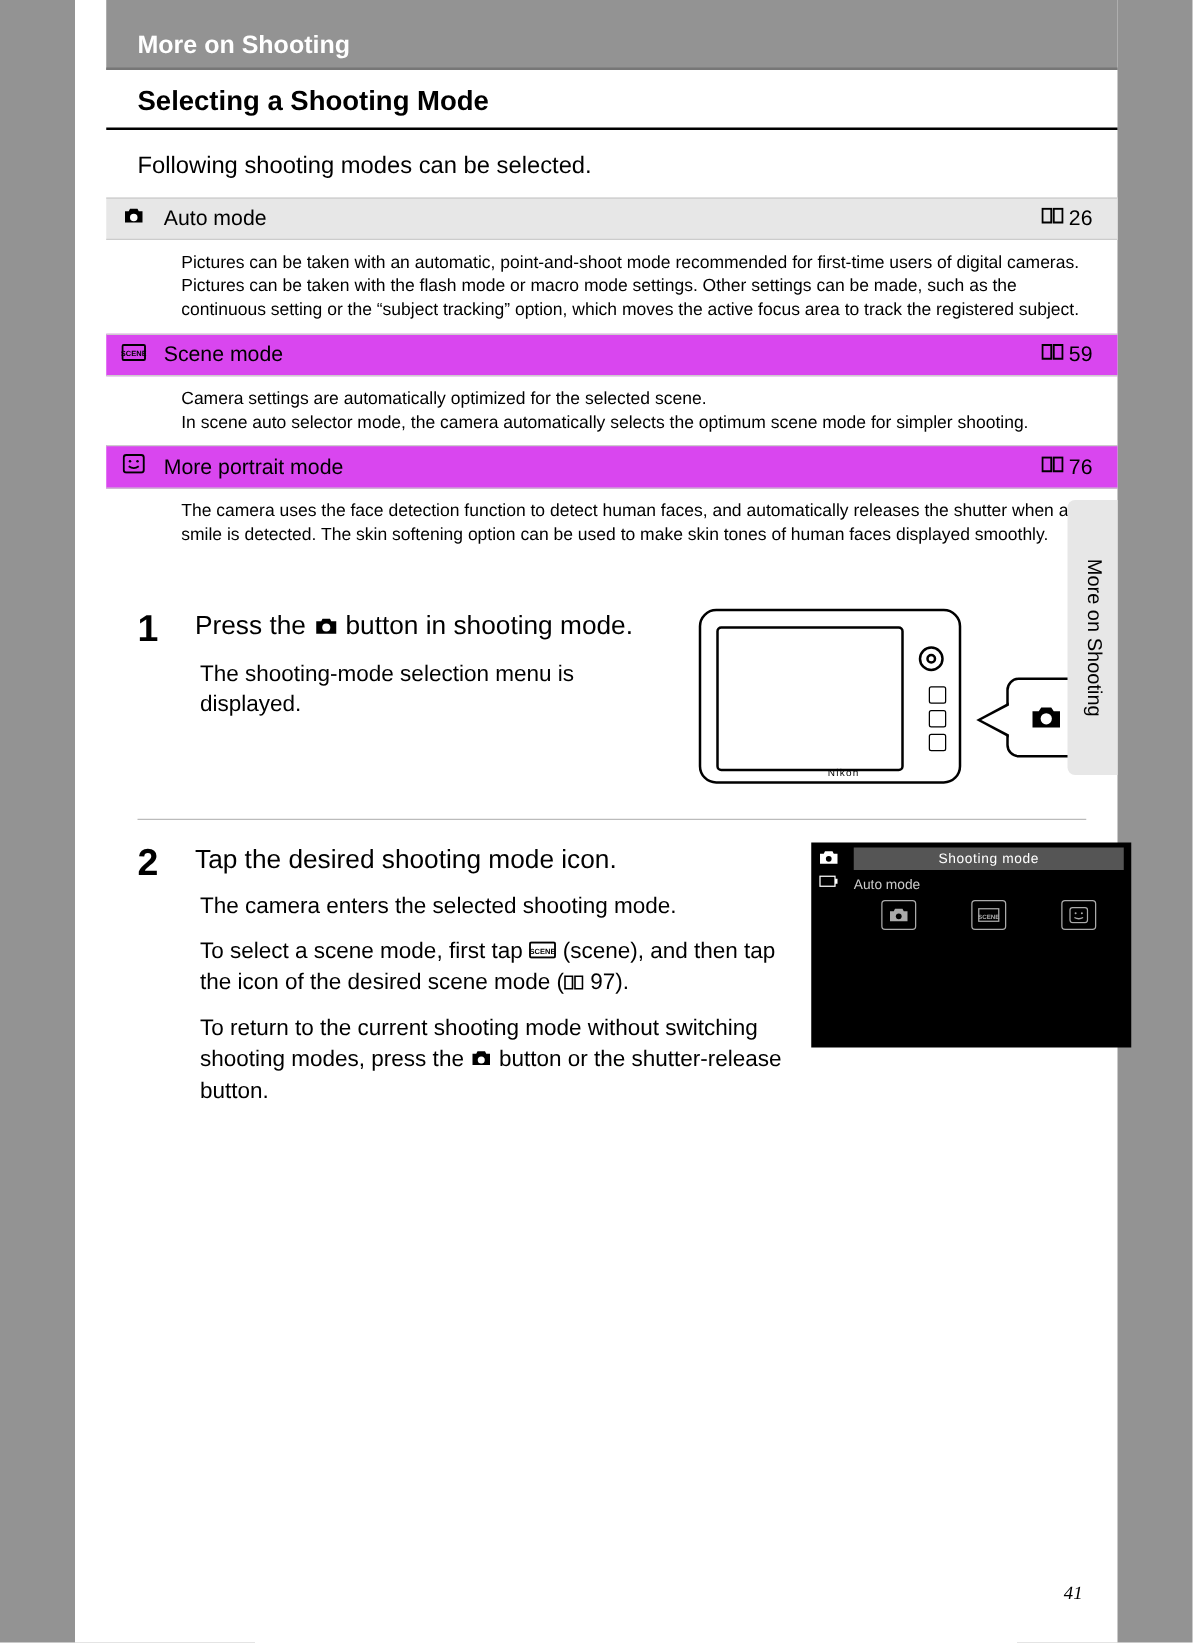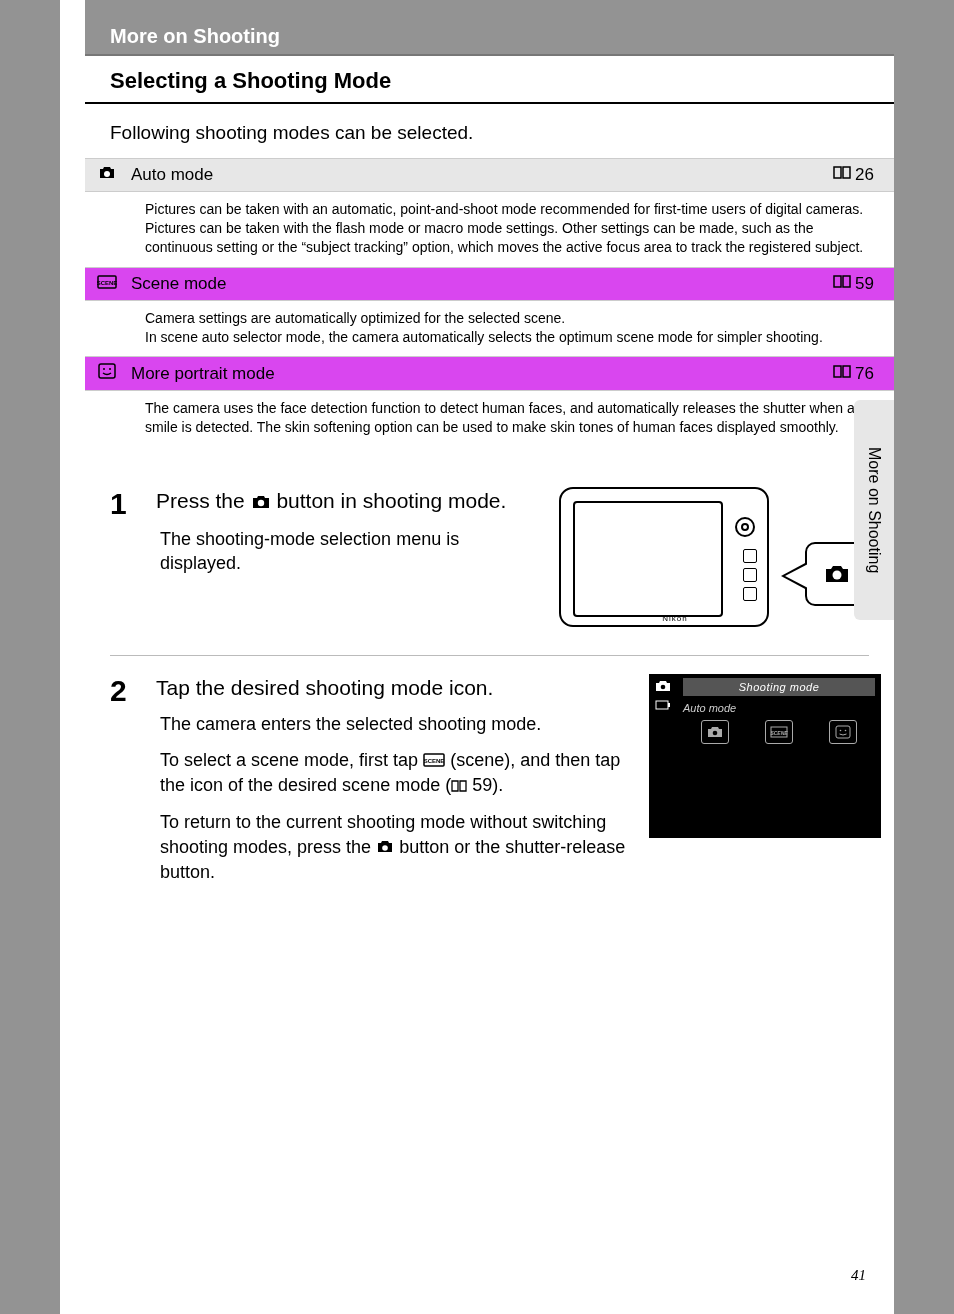--- a/index.html
+++ b/index.html
@@ -132,22 +132,22 @@
     border-top: 14px solid transparent; border-bottom:14px solid transparent;
     border-right: 26px solid #000;
   }
   .callout::after {
     content:""; position:absolute; left:-22px; top:20px;
     border-top: 12px solid transparent; border-bottom:12px solid transparent;
     border-right: 23px solid #fff;
   }
   
   .screen-ui {
-    width: 232px; height: 164px; background: #000; color: #fff;
-    font-size: 11px; position: relative; margin-left: auto; font-style: italic;
+    width: 256px; height: 164px; background: #000; color: #fff;
+    font-size: 11px; position: relative; margin-left: auto;
   }
   .screen-ui .left-col { position:absolute; left:6px; top:6px; display:flex; flex-direction:column; gap:6px; }
   .screen-ui .left-col div { width:18px; height:14px; }
   .screen-ui .topbar {
     position:absolute; left:34px; right:6px; top:4px; height:18px;
     background:#555; display:flex; align-items:center; justify-content:center;
     font-size:11px; letter-spacing:0.5px;
   }
   .screen-ui .sub {
     position:absolute; left:34px; top:28px; font-size:11px; color:#ccc;
@@ -268,21 +268,21 @@
       <div class="step-num">2</div>
       <div class="step-content">
         <div class="step-title">Tap the desired shooting mode icon.</div>
         <p class="step-desc">The camera enters the selected shooting mode.</p>
         <p class="step-desc">
           <span>To select a scene mode, first tap </span><span class="inline-icon"><svg width="22" height="14" viewBox="0 0 22 14">
                 <rect x="1" y="1" width="20" height="12" fill="none" stroke="#000" stroke-width="1.5" rx="1"></rect>
                 <text x="11" y="10" font-size="6" text-anchor="middle" font-weight="bold">SCENE</text>
               </svg></span><span> (scene), and then tap the icon of the desired scene mode (</span><span class="inline-icon"><svg width="16" height="12" viewBox="0 0 16 12">
                 <path d="M1 1h6v10H1zM9 1h6v10H9z" fill="none" stroke="#000" stroke-width="1.3"></path>
-              </svg></span><span> 59).</span>
+              </svg></span><span> 97).</span>
         </p>
         <p class="step-desc">
           <span>To return to the current shooting mode without switching shooting modes, press the </span><span class="inline-icon"><svg width="18" height="14" viewBox="0 0 18 14">
                 <path d="M2 3h3l1-2h6l1 2h3v9H2z" fill="#000"></path>
                 <circle cx="9" cy="8" r="2.8" fill="#fff"></circle>
               </svg></span><span> button or the shutter-release button.</span>
         </p>
       </div>
       <div class="step-figure fig2">
         <div class="screen-ui">

